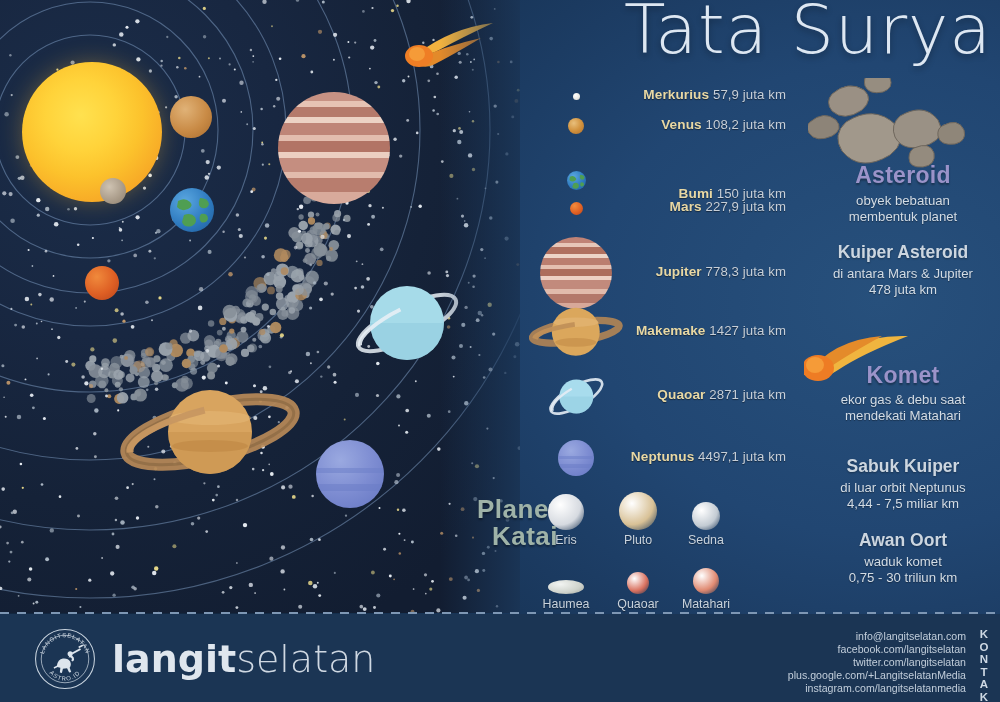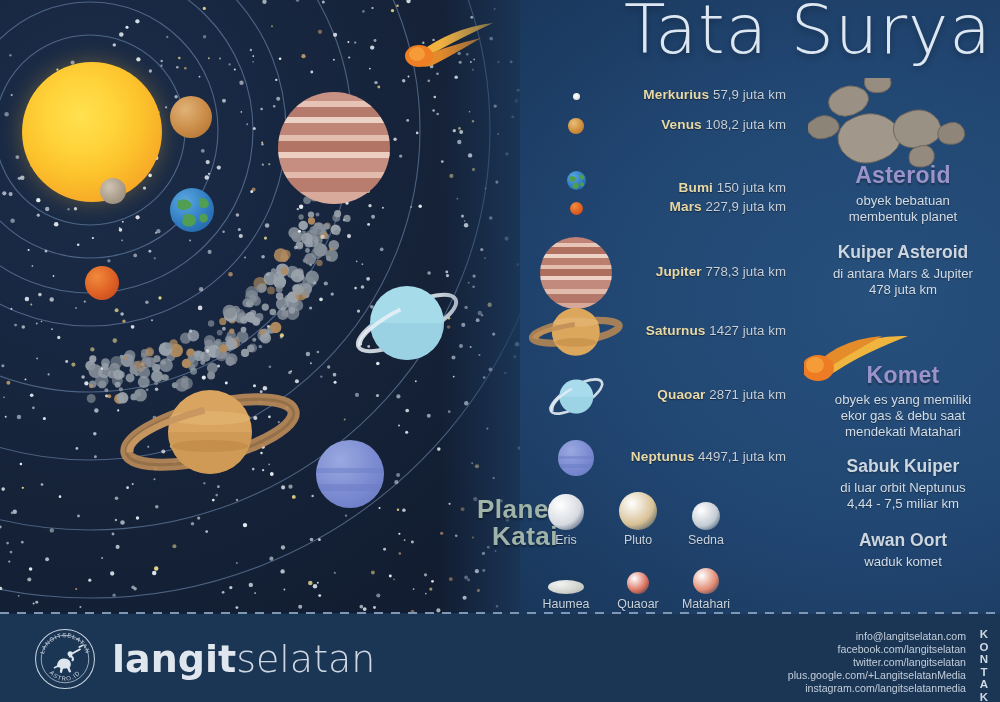--- a/index.html
+++ b/index.html
@@ -1011,21 +1011,21 @@
        <b>Venus</b>
        <span>108,2 juta km</span></div>
       <div class="lbody" style="left:30.5px; top:92.5px; width:19px; height:19px;
         background:radial-gradient(circle at 34% 30%, #5aa7e0, #2f7bc0 55%, #1f5e9c 100%);"></div>
         <svg style="position:absolute;left:30.5px;top:92.5px;" width="19" height="19" viewBox="0 0 20 20">
           <path d="M3 6 q4 -2 6 1 q2 2 -1 3.5 q-4 1.5 -5.5 -1 z" fill="#4f9e52"></path>
           <path d="M7 13 q3 -1.5 5 1 q1.5 3 -1.5 4.5 q-4 1 -5 -2 z" fill="#4f9e52"></path>
           <path d="M14 4 q4 0 4.5 3 q-.5 2.5 -3.5 2 q-2.5 -1 -1 -5 z" fill="#4f9e52"></path>
           <path d="M14.5 12 q3.5 -.5 3.5 2.5 q-1 2.5 -3.5 1.5 q-1.5 -2 0 -4 z" fill="#4f9e52"></path>
         </svg>
-      <div class="prow" style="top:102px;">
+      <div class="prow" style="top:108px;">
        <b>Bumi</b>
        <span>150 juta km</span></div>
       <div class="lbody" style="left:33.5px; top:123.5px; width:13px; height:13px;
         background:radial-gradient(circle at 35% 30%, #f58c3c, #e06124 55%, #b8431b 100%);"></div>
       <div class="prow" style="top:121.0px;">
        <b>Mars</b>
        <span>227,9 juta km</span></div>
       <div class="lbody" style="left:4.0px; top:159.0px; width:72px; height:72px;
         background:repeating-linear-gradient(to bottom,
           #c08376 0px,#c08376 6px,#e7c6b8 6px,#e7c6b8 10px,
@@ -1039,21 +1039,21 @@
        <span>778,3 juta km</span></div>
       <div style="position:absolute;left:-6.8px;top:225.2px;width:93.6px;height:57.599999999999994px;">
         <svg width="93.6" height="57.599999999999994" viewBox="0 0 93.6 57.599999999999994">
           <ellipse cx="46.8" cy="28.799999999999997" rx="43.8" ry="9.792" fill="none" stroke="#b28554" stroke-width="7.199999999999999" opacity=".9" transform="rotate(-8 46.8 28.799999999999997)"></ellipse>
           <circle cx="46.8" cy="28.799999999999997" r="24" fill="#dba75c"></circle>
           <ellipse cx="46.8" cy="19.199999999999996" rx="22.56" ry="4.800000000000001" fill="#e7bc7e" opacity=".5"></ellipse>
           <ellipse cx="46.8" cy="39.36" rx="20.64" ry="4.32" fill="#bb8340" opacity=".45"></ellipse>
           <path d="M3 28.799999999999997 a43.8 9.792 0 0 1 43.8 -9.792 l0 4.800000000000001 a38.8 7.4879999999999995 0 0 0 -38.8 7.4879999999999995 z" fill="#c19059" opacity=".95" transform="rotate(-8 46.8 28.799999999999997)"></path>
         </svg></div>
       <div class="prow" style="top:245.0px;">
-       <b>Saturnus</b>
+       <b>Makemake</b>
        <span>1427 juta km</span></div>
       <div style="position:absolute;left:7.7px;top:292.5px;width:64.6px;height:51px;">
         <svg width="64.6" height="51" viewBox="0 0 64.6 51">
           <ellipse cx="32.3" cy="25.5" rx="29.299999999999997" ry="10.200000000000001" fill="none" stroke="#e4ecf4" stroke-width="2.6" opacity=".9" transform="rotate(-30 32.3 25.5)"></ellipse>
           <circle cx="32.3" cy="25.5" r="17" fill="#a8dced"></circle>
           <path d="M15.299999999999997 25.5 a17 17 0 0 0 34 0 z" fill="#8dcadd" opacity=".45"></path>
           <path d="M3 25.5 a29.299999999999997 10.200000000000001 0 0 1 29.299999999999997 -10.200000000000001 l0 2.4 a26.299999999999997 8.67 0 0 0 -26.299999999999997 8.67 z" fill="#e4ecf4" opacity=".92" transform="rotate(-30 32.3 25.5)"></path>
         </svg></div>
       <div class="prow" style="top:309.0px;">
        <b>Quaoar</b>
@@ -1154,38 +1154,38 @@
         <path d="M8 44 q30 -44 96 -42 q-46 18 -70 34 q-18 12 -26 8 z" fill="#f0b53f"></path>
         <path d="M4 40 q24 -34 74 -38 q-40 22 -56 34 q-12 9 -18 4 z" fill="#e48b2a"></path>
         <ellipse cx="14" cy="34" rx="16" ry="13" fill="#ee7c24"></ellipse>
         <ellipse cx="11" cy="31" rx="9" ry="8" fill="#f59b38"></ellipse>
       </svg>
     </div>
 
     <div style="position:absolute;left:0;top:284px;width:194px;">
       <div class="rh1" style="color:#9b93c9;">Komet</div>
       <div class="rp" style="margin-top:3px;">
-        <div>obyek es yang memiliki</div>
         <div>ekor gas &amp; debu saat</div>
         <div>mendekati Matahari</div>
       </div>
     </div>
 
     <div style="position:absolute;left:0;top:378px;width:194px;">
       <div class="rh2">Sabuk Kuiper</div>
       <div class="rp" style="margin-top:3px;">
         <div>di luar orbit Neptunus</div>
         <div>4,44 - 7,5 miliar km</div>
       </div>
     </div>
 
     <div style="position:absolute;left:0;top:452px;width:194px;">
       <div class="rh2">Awan Oort</div>
       <div class="rp" style="margin-top:3px;">
         <div>waduk komet</div>
+        <div>0,75 - 30 triliun km</div>
       </div>
     </div>
   </div>
 
   <div id="divider"></div>
   <div id="footer">
     <div id="logoWrap">
       <svg id="seal" viewBox="0 0 120 120">
         <circle cx="60" cy="60" r="57" fill="none" stroke="#c9d4df" stroke-width="2"></circle>
         <circle cx="60" cy="60" r="46" fill="none" stroke="#c9d4df" stroke-width="1.4"></circle>

